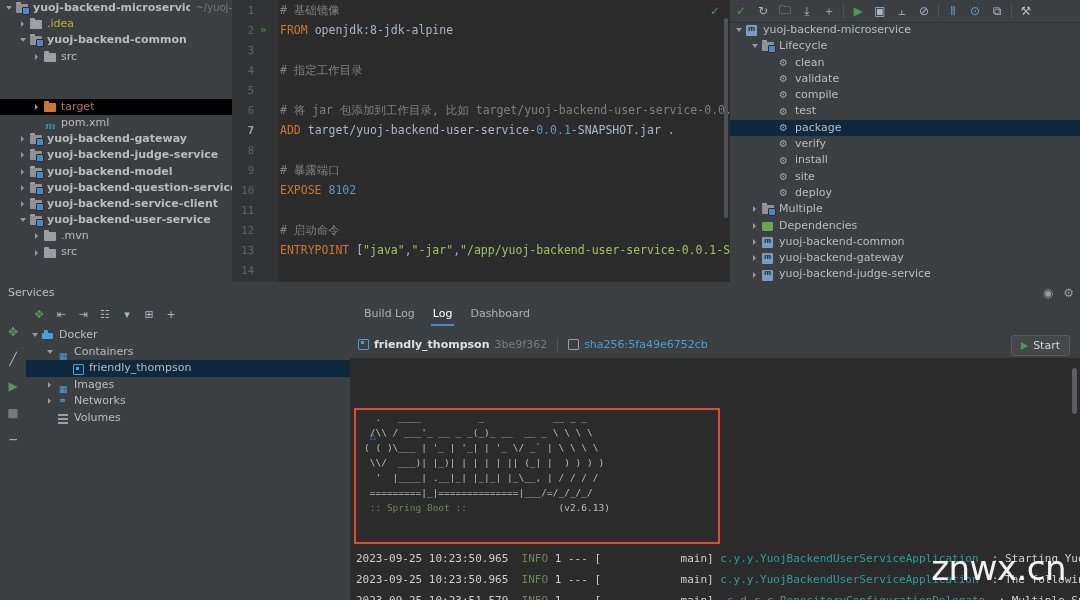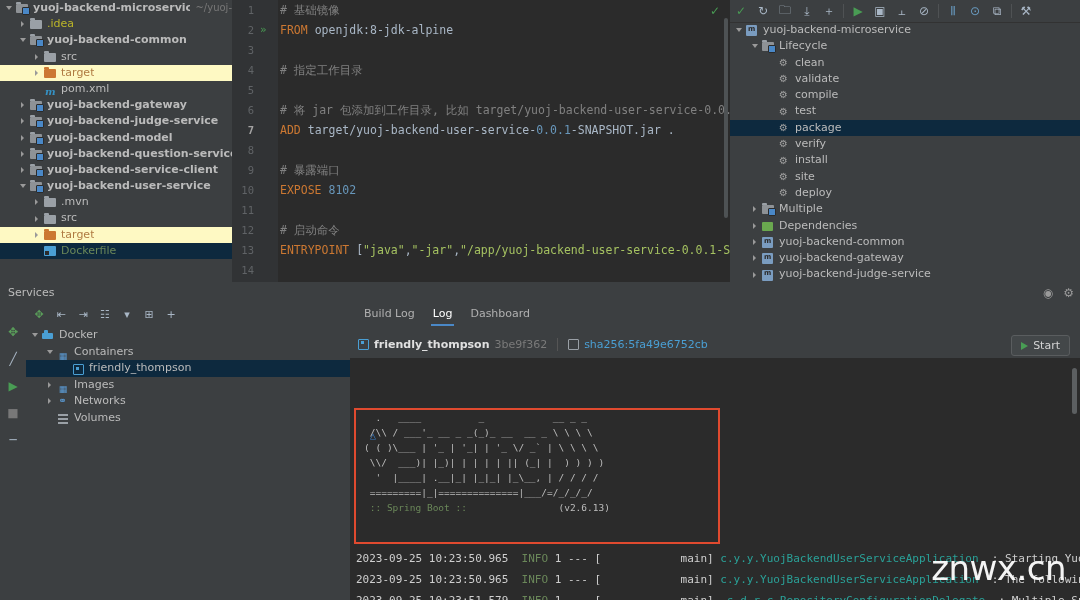--- a/index.html
+++ b/index.html
@@ -10,21 +10,21 @@
     -webkit-font-smoothing:antialiased;
   }
 
   
   #top-area{position:absolute;left:0;top:0;width:1080px;height:282px;}
 
   
   #project-panel{position:absolute;left:0;top:0;width:232px;height:282px;background:#3c3f41;overflow:hidden;}
   .tree-row{height:16.2px;line-height:16.2px;white-space:nowrap;display:flex;align-items:center;padding-left:4px;font-size:11px;color:#bbbbbb;}
   .tree-row.sel{background:#0d293e;}
-  .tree-row.hl{background:#fef9c3;}
+  .tree-row.hl{background:#000000;margin-top:34px;}
   .arrow{width:11px;height:16px;flex:0 0 11px;display:inline-block;position:relative;}
   .arrow.r::after,.arrow.d::after{content:"";position:absolute;left:3px;top:5px;
     border-left:3.5px solid #9a9a9a;border-top:3px solid transparent;border-bottom:3px solid transparent;}
   .arrow.d::after{left:2px;top:6px;border-left:3.5px solid transparent;border-right:3.5px solid transparent;
     border-top:4px solid #9a9a9a;border-bottom:none;}
   .ico{width:15px;height:14px;flex:0 0 15px;margin-right:3px;position:relative;display:inline-block;}
   .lbl{overflow:hidden;text-overflow:clip;}
   .dim{color:#777777;margin-left:5px;font-size:10px;}
   .folder{position:absolute;left:1px;top:3px;width:12px;height:9px;background:#9aa0a6;border-radius:1px;}
   .folder::before{content:"";position:absolute;left:0;top:-2px;width:5px;height:2px;background:#9aa0a6;border-radius:1px 1px 0 0;}

